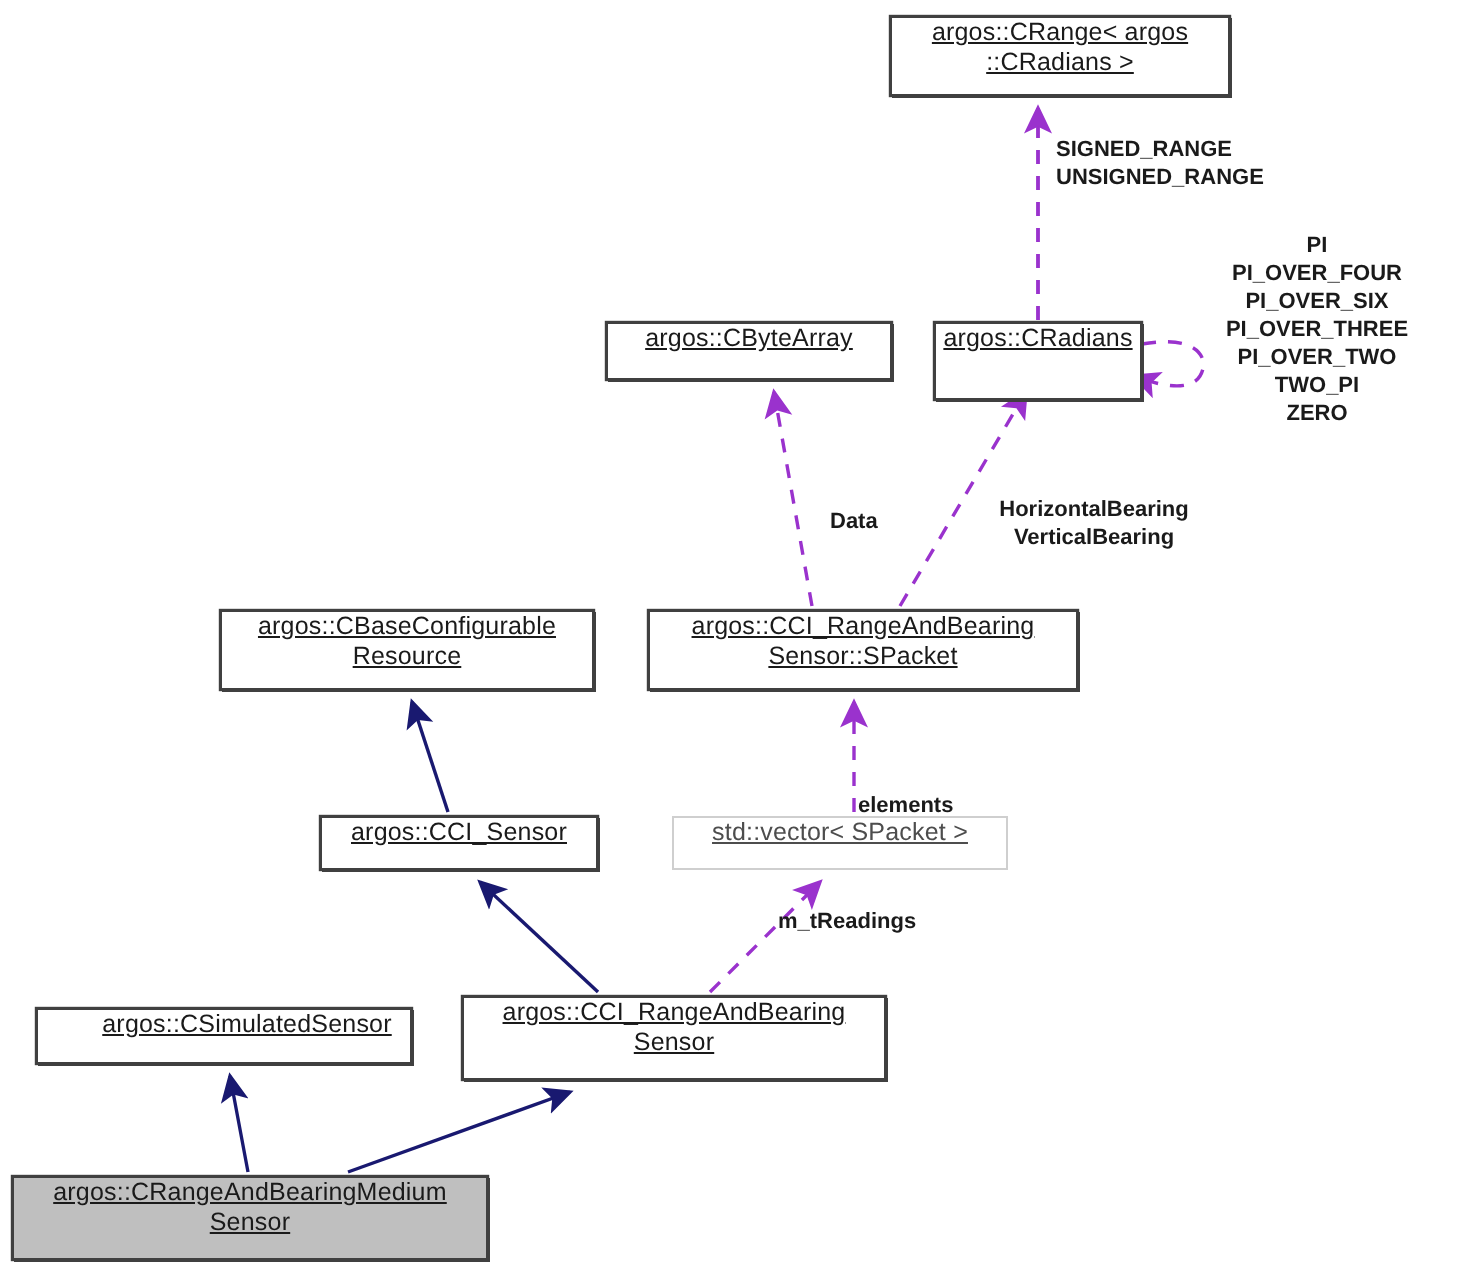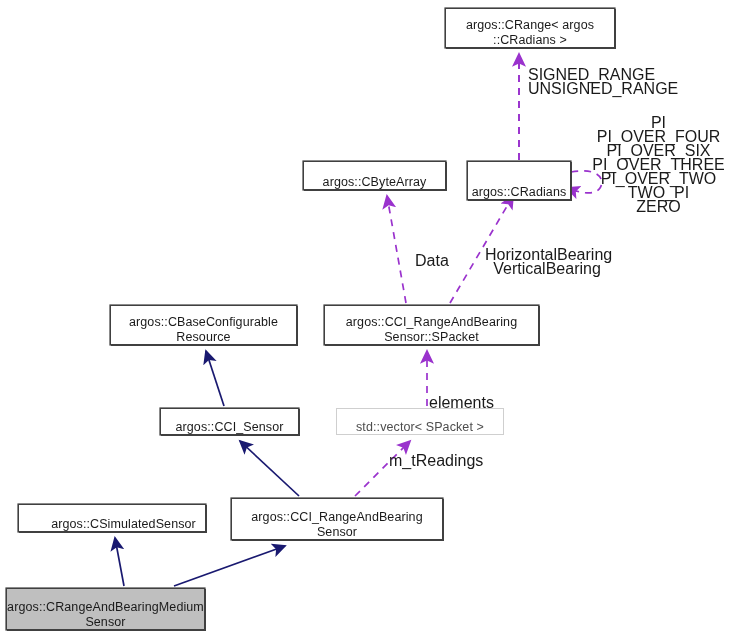--- a/index.html
+++ b/index.html
@@ -22,52 +22,54 @@
     position: absolute;
     left: 0;
     top: 0;
     width: 729px;
     height: 635px;
   }
   .node {
     position: absolute;
     box-sizing: border-box;
     display: flex;
-    align-items: flex-end;
+    align-items: flex-start;
     justify-content: center;
     text-align: center;
     background: #ffffff;
     border: 1px solid #404040;
     color: #1a1a1a;
     font-size: 12.5px;
     line-height: 14.5px;
     letter-spacing: 0.1px;
     white-space: pre-line;
     z-index: 3;
+    text-decoration: underline;
   }
   .node.thick {
     border-width: 1px;
     box-shadow: 1px 1px 0 0 #404040, 0 0 0 0.6px #404040;
   }
   .node.highlight {
     background: #bfbfbf;
   }
   .node.faded {
     border-color: #cfcfcf;
     color: #4d4d4d;
     box-shadow: none;
   }
   .edge-label {
     position: absolute;
     color: #1a1a1a;
-    font-size: 16px;
+    font-size: 11px;
     line-height: 14px;
     white-space: pre-line;
     z-index: 4;
     background: transparent;
+    font-weight: bold;
   }
   .edge-label.center { text-align: center; }
   .edge-label.left { text-align: left; }
 </style>
 </head>
 <body>
 
 <div id="diagram">
 
   <svg id="edge-layer" viewBox="0 0 729 635" width="729" height="635" xmlns="http://www.w3.org/2000/svg">
@@ -139,21 +141,21 @@
 
   <div class="node thick" id="node-ccirab" style="left:231px; top:498px; width:212px; height:42px;">
     <span>argos::CCI_RangeAndBearing
 Sensor</span>
   </div>
 
   <div class="node thick" id="node-csimsensor" style="left:18px; top:504px; width:188px; height:28px;padding-left:23px;">
     <span>argos::CSimulatedSensor</span>
   </div>
 
-  <div class="node thick highlight" id="node-crabmedium" style="left:6px; top:588px; width:199px; height:42px;">
+  <div class="node thick highlight" id="node-crabmedium" style="left:6px; top:588px; width:238px; height:42px;">
     <span>argos::CRangeAndBearingMedium
 Sensor</span>
   </div>
 
   <div class="edge-label left" style="left:528px; top:68px; width:135px;">SIGNED_RANGE
 UNSIGNED_RANGE</div>
 
   <div class="edge-label center" style="left:592px; top:116px; width:133px;">PI
 PI_OVER_FOUR
 PI_OVER_SIX

